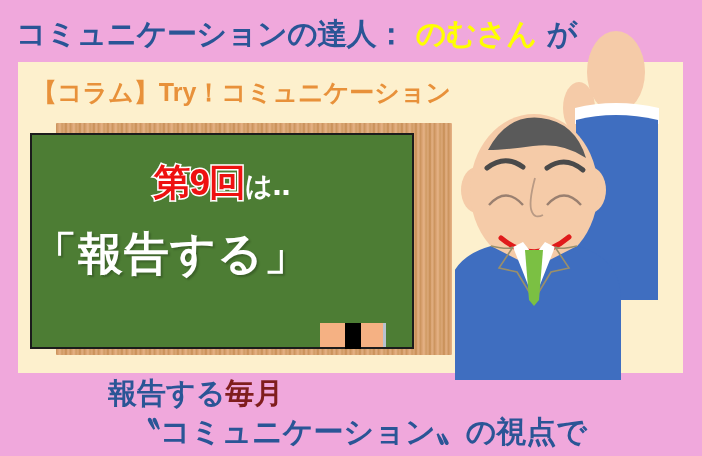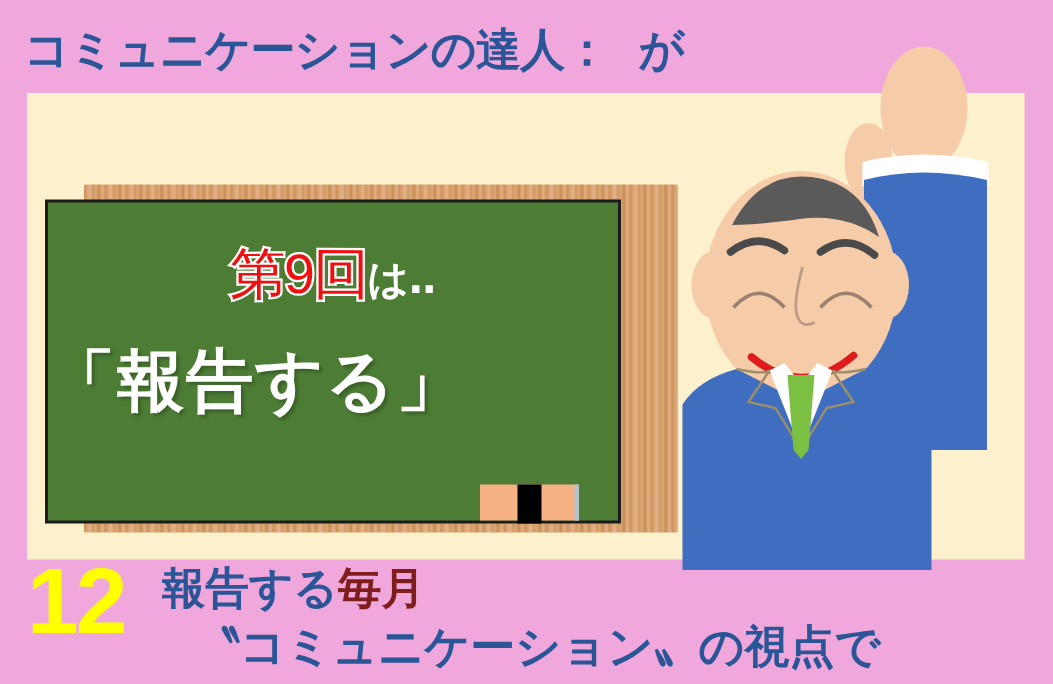--- a/index.html
+++ b/index.html
@@ -88,21 +88,21 @@
   .board-line1 {
     position: absolute;
     left: 32px; top: 158px;
     width: 380px;
     text-align: center;
     white-space: nowrap;
     z-index: 6;
   }
   .board-line1 .kai {
     font-size: 37px;
-    font-weight: normal;
+    font-weight: bold;
     color: #ee1111;
     -webkit-text-stroke: 3px #ffffff;
     paint-order: stroke fill;
     letter-spacing: -1px;
   }
   .board-line1 .wa {
     font-size: 27px;
     font-weight: bold;
     color: #ffffff;
     letter-spacing: 0px;
@@ -178,26 +178,28 @@
   .bt-yellow { color: #7f1d1d; }
 </style>
 </head>
 <body>
 
 <div id="poster">
 
   <div class="headline">
     <span class="hl-navy">コミュニケーションの達人：</span>
     <span class="hl-gap"></span>
+    <span class="hl-yellow">のむさん</span>
     <span class="hl-gap"></span>
     <span class="hl-navy">が</span>
   </div>
 
   <div class="cream-panel"></div>
 
+  <div class="column-title">【コラム】Try！コミュニケーション</div>
 
   <div class="board-frame"></div>
   <div class="board-inner-border"></div>
   <div class="board-green"></div>
 
   <div class="board-line1">
     <span class="kai">第9回</span><span class="wa">は‥</span>
   </div>
 
   <div class="board-line2">「報告する」</div>
@@ -237,20 +239,19 @@
 
     <path d="M58 247 L79 300 L100 247 L90 242 L79 256 L68 242 Z" fill="#ffffff"></path>
 
     <path d="M36 246 Q54 250 58 247 L44 268 L62 272 L79 300" fill="none" stroke="#9a8f6a" stroke-width="1.6"></path>
     <path d="M122 246 Q104 250 100 247 L114 268 L96 272 L79 300" fill="none" stroke="#9a8f6a" stroke-width="1.6"></path>
 
     <path d="M70 250 L88 250 L84 300 L79 306 L74 300 Z" fill="#7bc043"></path>
   </svg>
 
   <div class="bottom-band">
-    <div class="big-number">12</div>
     <div class="bottom-line1">
       <span class="bt-navy">報告する</span><span class="bt-yellow">毎月</span>
     </div>
     <div class="bottom-line2">〝コミュニケーション〟の視点で</div>
   </div>
 
 </div>
 
 </body></html>

